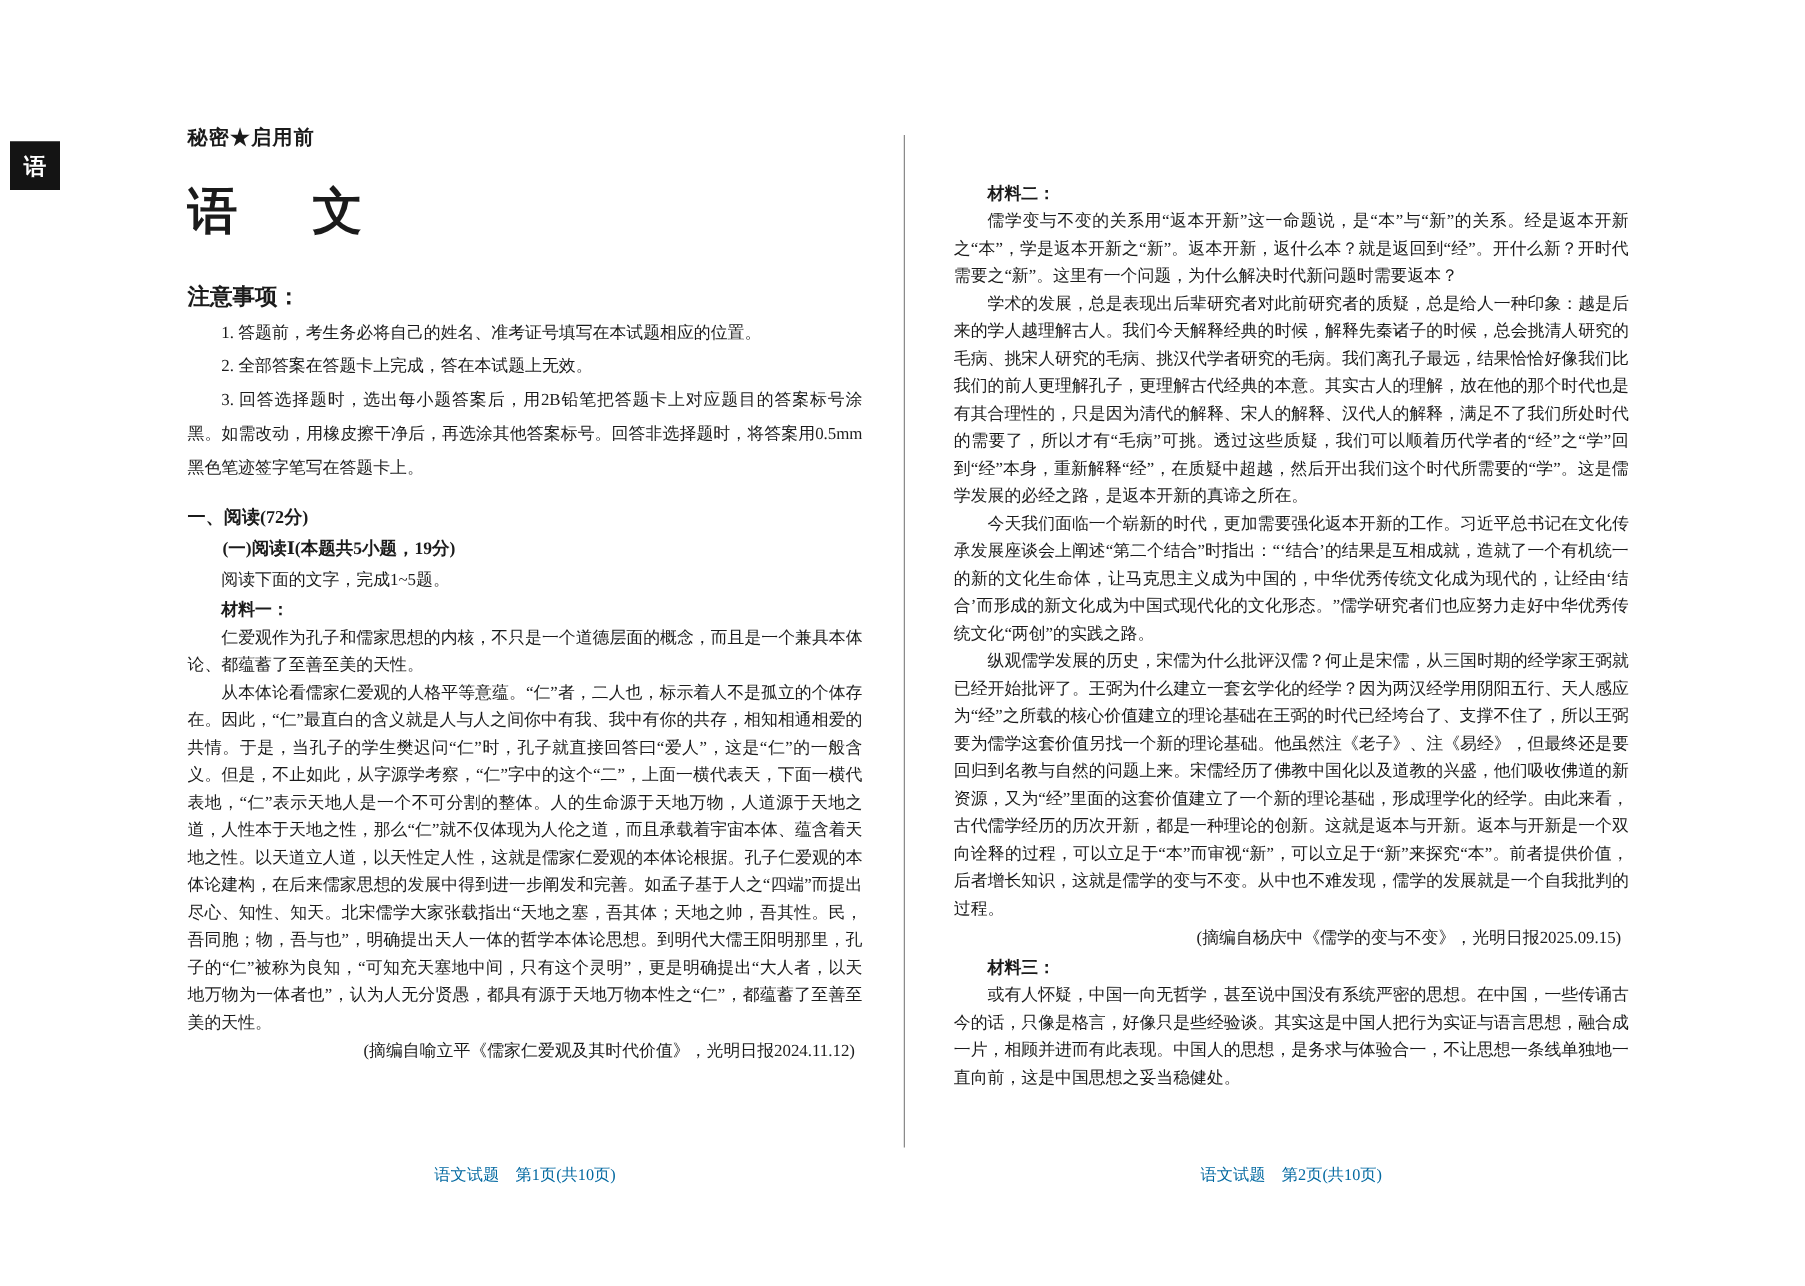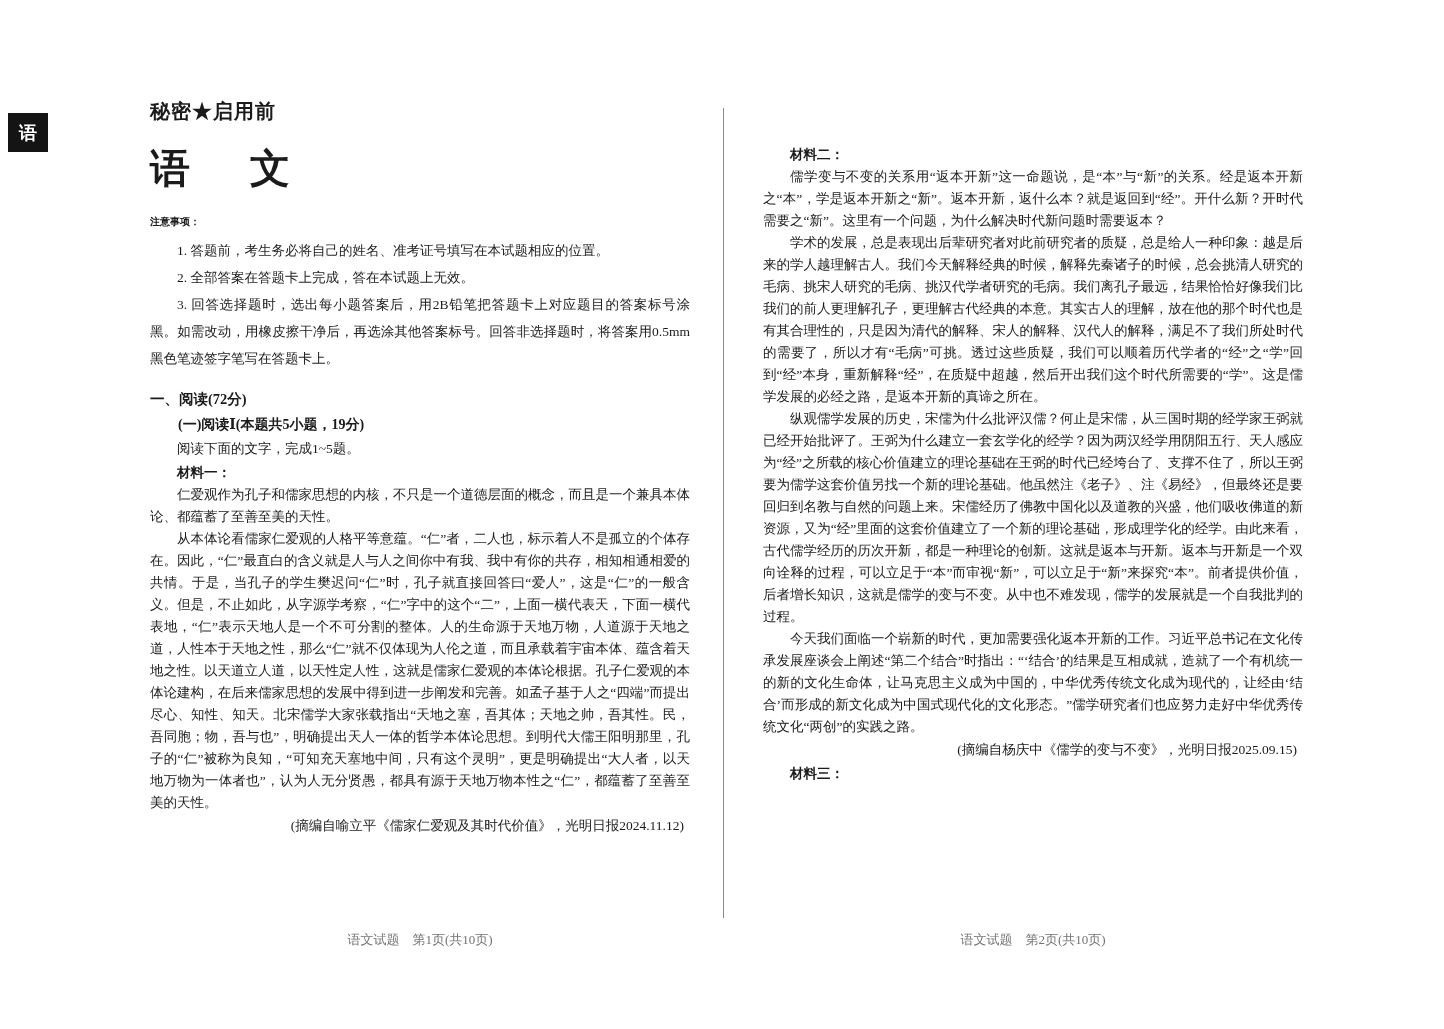--- a/index.html
+++ b/index.html
@@ -32,44 +32,44 @@
 
   .name-row { margin-left: 58px; font-size: 14px; white-space: nowrap; }
   .name-row .lbl { letter-spacing: 1px; }
   .blank {
     display: inline-block; height: 14px;
     border-bottom: 1.5px solid #222; vertical-align: baseline;
   }
   .blank-name { width: 137px; margin-right: 22px; }
   .blank-ticket { width: 138px; }
 
-  .secrecy { margin-top: 16px; font-weight: bold; font-size: 20px; letter-spacing: 1px; }
+  .secrecy { margin-top: 16px; font-weight: bold; font-size: 16px; letter-spacing: 1px; }
 
   .title {
     margin-top: 24px; text-align: left;
     font-size: 40px; font-weight: bold; letter-spacing: 10px; line-height: 46px;
   }
 
-  .notice-title { margin-top: 19px; font-weight: bold; font-size: 10px; }
+  .notice-title { margin-top: 34px; font-weight: bold; font-size: 18px; }
 
   .notices { margin-top: 4px; }
   .notices .para { text-indent: 2em; line-height: 27px; }
 
   .sec-h1 { margin-top: 14px; font-weight: bold; font-size: 14.5px; line-height: 26px; }
   .sec-h2 { font-weight: bold; font-size: 14px; text-indent: 2em; line-height: 25px; }
   .instr  { text-indent: 2em; line-height: 24px; }
   .mat-title { font-weight: bold; text-indent: 2em; line-height: 23px; }
 
   .mat-body .para { text-indent: 2em; line-height: 22px; text-justify: inter-ideograph; }
 
   .source { text-align: right; line-height: 24px; padding-right: 6px; }
 
   .footer {
     position: absolute; width: 540px; top: 931px;
-    text-align: center; font-size: 13px; color: #737373;
+    text-align: center; font-size: 13px; color: #0369a1;
   }
   .footer1 { left: 150px; }
   .footer2 { left: 763px; }
 </style>
 </head>
 <body>
 
 <div class="sheet">
 
   <div class="side-tab">
@@ -101,24 +101,27 @@
     <div class="source">(摘编自喻立平《儒家仁爱观及其时代价值》，光明日报2024.11.12)</div>
   </div>
 
   <div class="divider"></div>
 
   <div class="page page2">
     <div class="mat-title">材料二：</div>
     <div class="mat-body">
         <p class="para">儒学变与不变的关系用“返本开新”这一命题说，是“本”与“新”的关系。经是返本开新之“本”，学是返本开新之“新”。返本开新，返什么本？就是返回到“经”。开什么新？开时代需要之“新”。这里有一个问题，为什么解决时代新问题时需要返本？</p>
         <p class="para">学术的发展，总是表现出后辈研究者对此前研究者的质疑，总是给人一种印象：越是后来的学人越理解古人。我们今天解释经典的时候，解释先秦诸子的时候，总会挑清人研究的毛病、挑宋人研究的毛病、挑汉代学者研究的毛病。我们离孔子最远，结果恰恰好像我们比我们的前人更理解孔子，更理解古代经典的本意。其实古人的理解，放在他的那个时代也是有其合理性的，只是因为清代的解释、宋人的解释、汉代人的解释，满足不了我们所处时代的需要了，所以才有“毛病”可挑。透过这些质疑，我们可以顺着历代学者的“经”之“学”回到“经”本身，重新解释“经”，在质疑中超越，然后开出我们这个时代所需要的“学”。这是儒学发展的必经之路，是返本开新的真谛之所在。</p>
+        <p class="para">今天我们面临一个崭新的时代，更加需要强化返本开新的工作。习近平总书记在文化传承发展座谈会上阐述“第二个结合”时指出：“‘结合’的结果是互相成就，造就了一个有机统一的新的文化生命体，让马克思主义成为中国的，中华优秀传统文化成为现代的，让经由‘结合’而形成的新文化成为中国式现代化的文化形态。”儒学研究者们也应努力走好中华优秀传统文化“两创”的实践之路。</p>
         <p class="para">纵观儒学发展的历史，宋儒为什么批评汉儒？何止是宋儒，从三国时期的经学家王弼就已经开始批评了。王弼为什么建立一套玄学化的经学？因为两汉经学用阴阳五行、天人感应为“经”之所载的核心价值建立的理论基础在王弼的时代已经垮台了、支撑不住了，所以王弼要为儒学这套价值另找一个新的理论基础。他虽然注《老子》、注《易经》，但最终还是要回归到名教与自然的问题上来。宋儒经历了佛教中国化以及道教的兴盛，他们吸收佛道的新资源，又为“经”里面的这套价值建立了一个新的理论基础，形成理学化的经学。由此来看，古代儒学经历的历次开新，都是一种理论的创新。这就是返本与开新。返本与开新是一个双向诠释的过程，可以立足于“本”而审视“新”，可以立足于“新”来探究“本”。前者提供价值，后者增长知识，这就是儒学的变与不变。从中也不难发现，儒学的发展就是一个自我批判的过程。</p>
-        <p class="para">今天我们面临一个崭新的时代，更加需要强化返本开新的工作。习近平总书记在文化传承发展座谈会上阐述“第二个结合”时指出：“‘结合’的结果是互相成就，造就了一个有机统一的新的文化生命体，让马克思主义成为中国的，中华优秀传统文化成为现代的，让经由‘结合’而形成的新文化成为中国式现代化的文化形态。”儒学研究者们也应努力走好中华优秀传统文化“两创”的实践之路。</p>
       </div>
     <div class="source">(摘编自杨庆中《儒学的变与不变》，光明日报2025.09.15)</div>
 
     <div class="mat-title">材料三：</div>
+    <div class="mat-body">
+        <p class="para">或有人怀疑，中国一向无哲学，甚至说中国没有系统严密的思想。在中国，一些传诵古今的话，只像是格言，好像只是些经验谈。其实这是中国人把行为实证与语言思想，融合成一片，相顾并进而有此表现。中国人的思想，是务求与体验合一，不让思想一条线单独地一直向前，这是中国思想之妥当稳健处。</p>
+      </div>
   </div>
 
   <div class="footer footer1">语文试题　第1页(共10页)</div>
   <div class="footer footer2">语文试题　第2页(共10页)</div>
 
 </div>
 
 </body></html>

